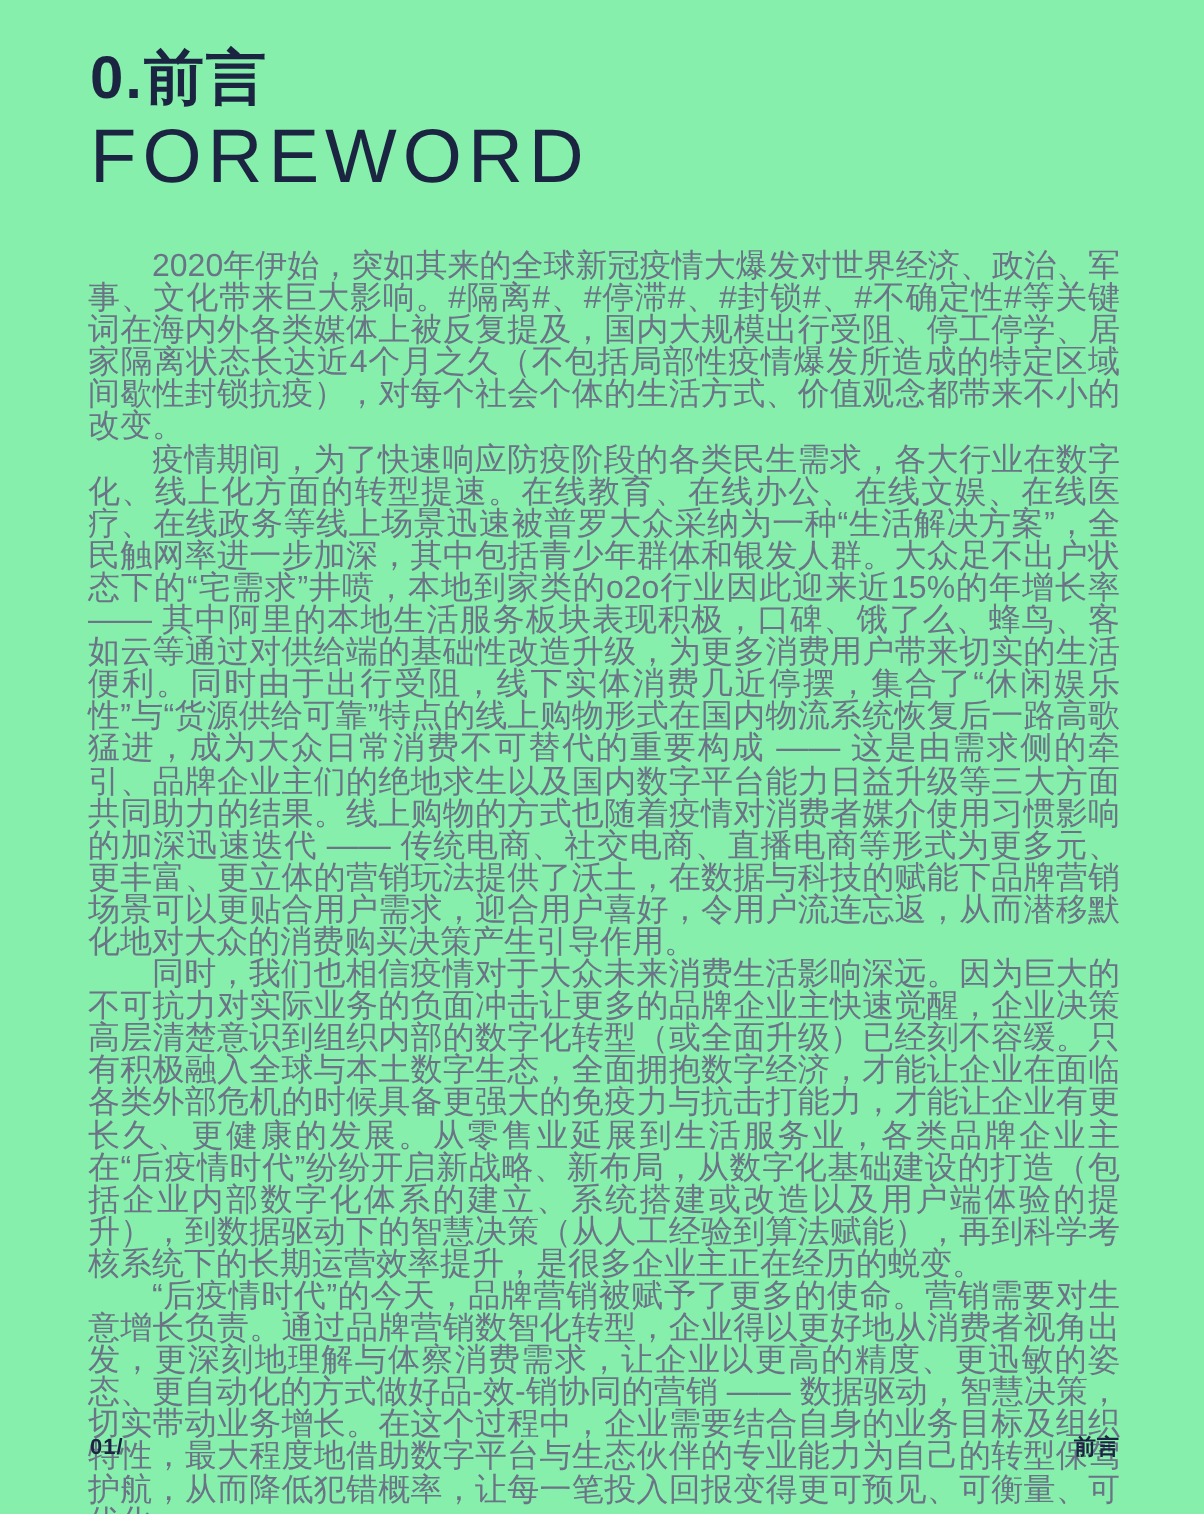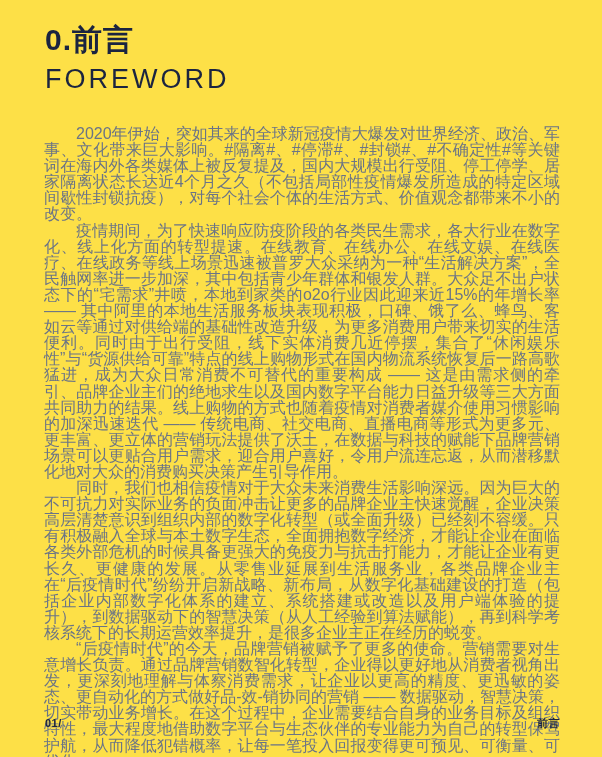--- a/index.html
+++ b/index.html
@@ -4,21 +4,21 @@
 <style>
   html, body {
     margin: 0;
     padding: 0;
     background: #ffffff;
   }
   .page {
     position: relative;
     width: 602px;
     height: 757px;
-    background: #fde047;
+    background: #86efac;
     overflow: hidden;
     font-family: "Liberation Sans", sans-serif;
     box-sizing: border-box;
   }
   .doc-header {
     position: absolute;
     top: 22px;
     left: 45px;
     right: 42px;
   }
@@ -26,21 +26,21 @@
     margin: 0;
     font-size: 30px;
     line-height: 36px;
     font-weight: 800;
     letter-spacing: 1px;
     color: #1b2440;
     font-family: "Liberation Sans", sans-serif;
   }
   .title-en {
     margin: 0;
-    font-size: 27px;
+    font-size: 38px;
     line-height: 42px;
     font-weight: 300;
     letter-spacing: 3px;
     color: #1b2440;
     font-family: "Liberation Sans", sans-serif;
   }
   .doc-body {
     position: absolute;
     top: 126px;
     left: 44px;

